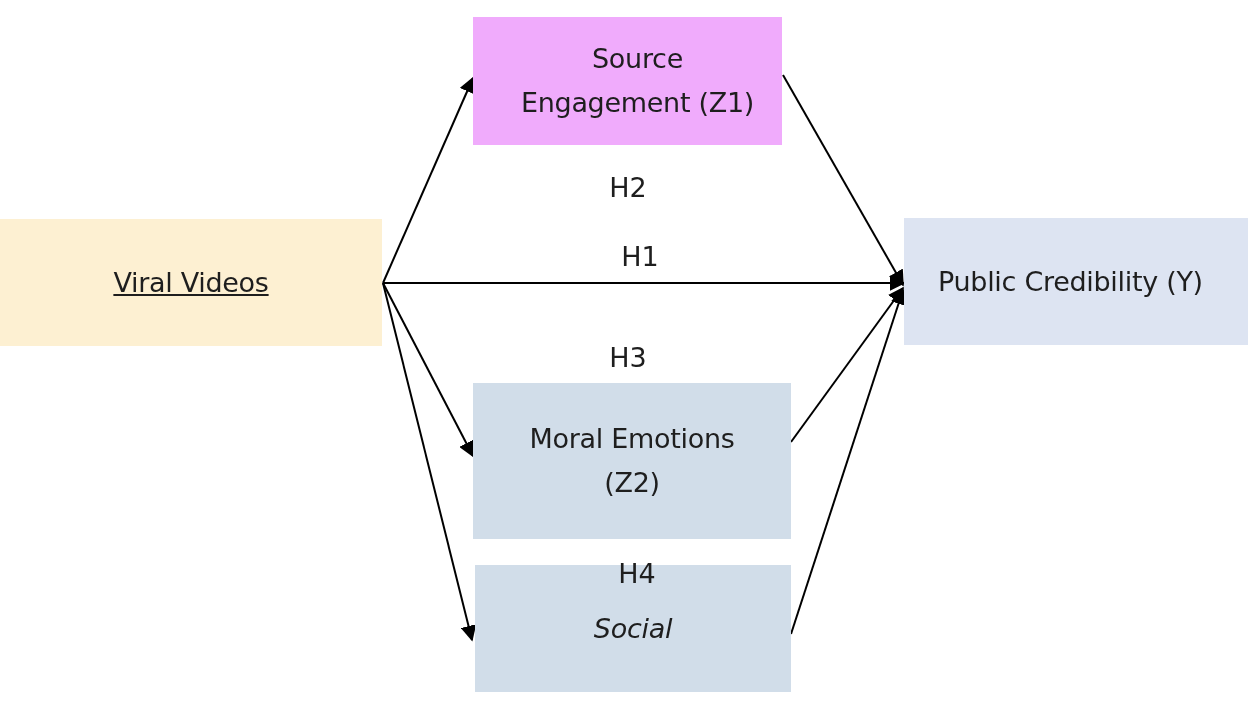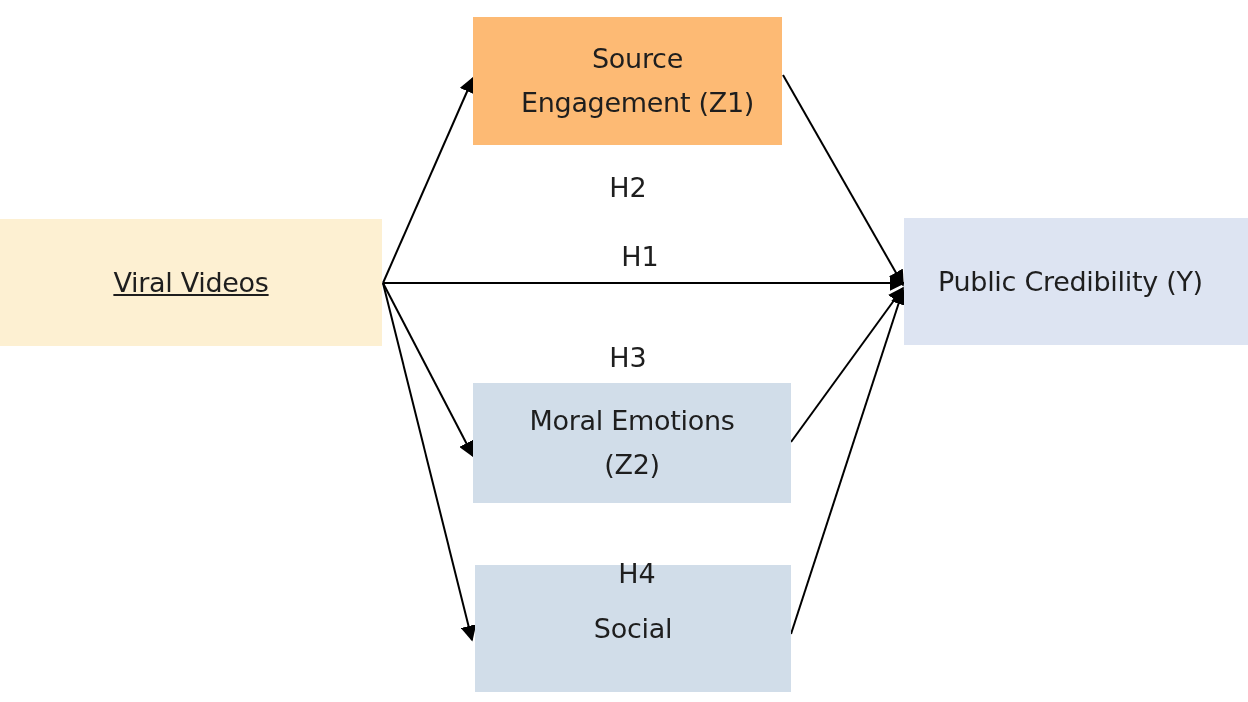--- a/index.html
+++ b/index.html
@@ -2,21 +2,21 @@
 <html><head>
 <meta charset="utf-8">
 <style>
   html,body{margin:0;padding:0;background:#ffffff;}
   body{width:1248px;height:702px;position:relative;overflow:hidden;font-family:"DejaVu Sans","Liberation Sans",sans-serif;color:#1e1e1e;}
   .node{position:absolute;display:flex;flex-direction:column;align-items:center;justify-content:center;text-align:center;font-size:27px;line-height:44px;letter-spacing:-0.3px;box-sizing:border-box;}
   .node span{display:block;white-space:nowrap;}
   #n-x{left:0;top:219px;width:382px;height:127px;background:#fdf0d2;}
   #n-z1{left:473px;top:17px;width:309px;height:128px;background:#d1dde9;}
   #n-y{left:904px;top:218px;width:360px;height:127px;background:#dde4f2;justify-content:center;align-items:flex-start;padding-left:34px;}
-  #n-z2{left:473px;top:383px;width:318px;height:120px;background:#d1dde9;}
+  #n-z2{left:473px;top:383px;width:318px;height:156px;background:#d1dde9;}
   #n-z3{left:475px;top:565px;width:316px;height:127px;background:#d1dde9;}
   .hlabel{position:absolute;font-size:27px;line-height:30px;transform:translateX(-50%);}
   svg#edges{position:absolute;left:0;top:0;}
 </style>
 </head>
 <body>
 
 <svg id="edges" width="1248" height="702">
   <defs>
     <marker id="ah" viewBox="0 0 10 10" refX="9" refY="5" markerWidth="8" markerHeight="8" orient="auto">
@@ -29,34 +29,34 @@
   <line x1="383" y1="283" x2="472" y2="640" stroke="#000" stroke-width="2" marker-end="url(#ah)"></line>
   <line x1="783" y1="75" x2="903" y2="285" stroke="#000" stroke-width="2" marker-end="url(#ah)"></line>
   <line x1="791" y1="442" x2="903" y2="288" stroke="#000" stroke-width="2" marker-end="url(#ah)"></line>
   <line x1="791" y1="634" x2="903" y2="290" stroke="#000" stroke-width="2" marker-end="url(#ah)"></line>
 </svg>
 
 <div class="node" id="n-x" style="background: rgb(253, 240, 210); text-decoration: underline;">
   <span>Viral Videos</span>
 </div>
 
-<div class="node" id="n-z1" style="background: #fdba74; padding-left: 20px;">
+<div class="node" id="n-z1" style="background: #f0abfc; padding-left: 20px;">
   <span>Source</span>
   <span>Engagement (Z1)</span>
 </div>
 
 <div class="node" id="n-y" style="background: rgb(221, 228, 242);">
   <span>Public Credibility (Y)</span>
 </div>
 
 <div class="node" id="n-z2" style="background: rgb(209, 221, 233);">
   <span>Moral Emotions</span>
   <span>(Z2)</span>
 </div>
 
-<div class="node" id="n-z3" style="background: rgb(209, 221, 233);">
+<div class="node" id="n-z3" style="background: rgb(209, 221, 233); font-style: italic;">
   <span>Social</span>
 </div>
 
 <div class="hlabel" style="left:628px;top:137px;margin-top:36px;">H2</div>
 <div class="hlabel" style="left:628px;top:242px;margin-left:12px;">H1</div>
 <div class="hlabel" style="left:628px;top:343px;">H3</div>
 <div class="hlabel" style="left:637px;top:523px;margin-top:36px;">H4</div>
 
 </body></html>

